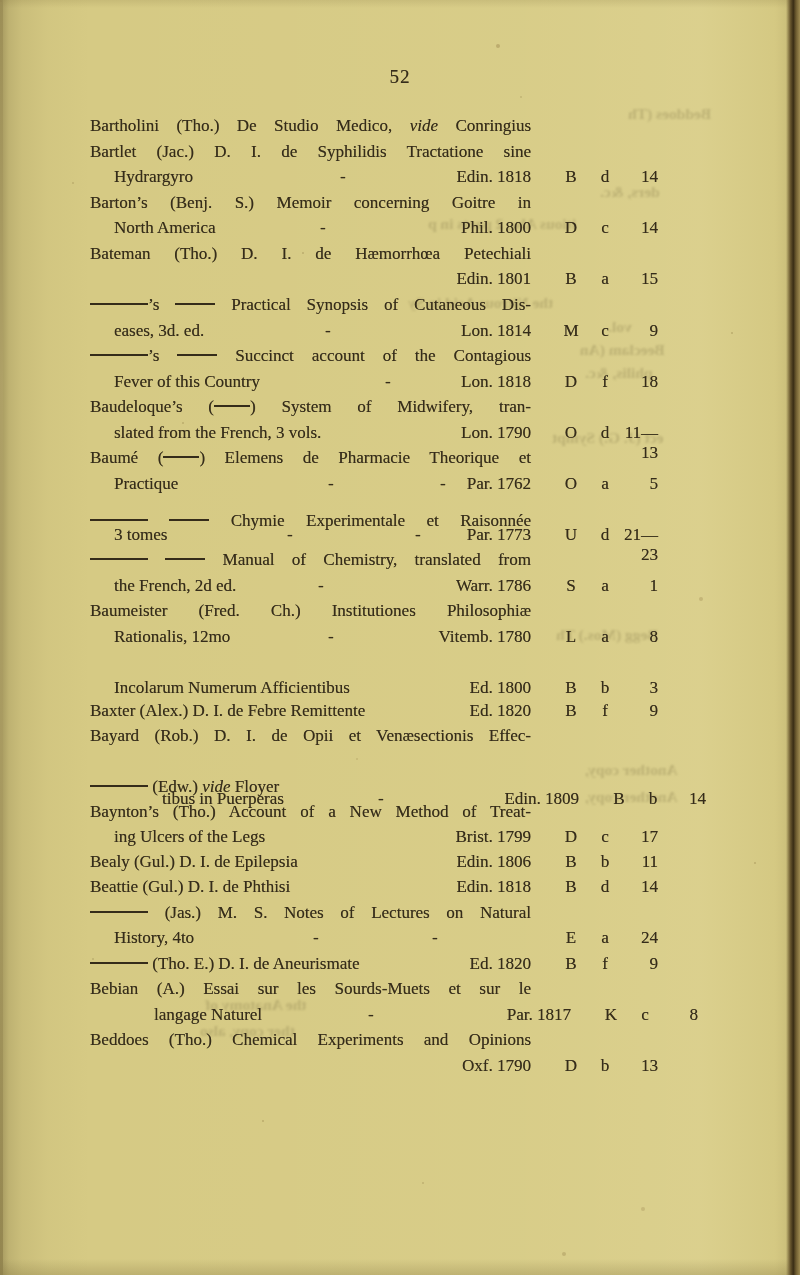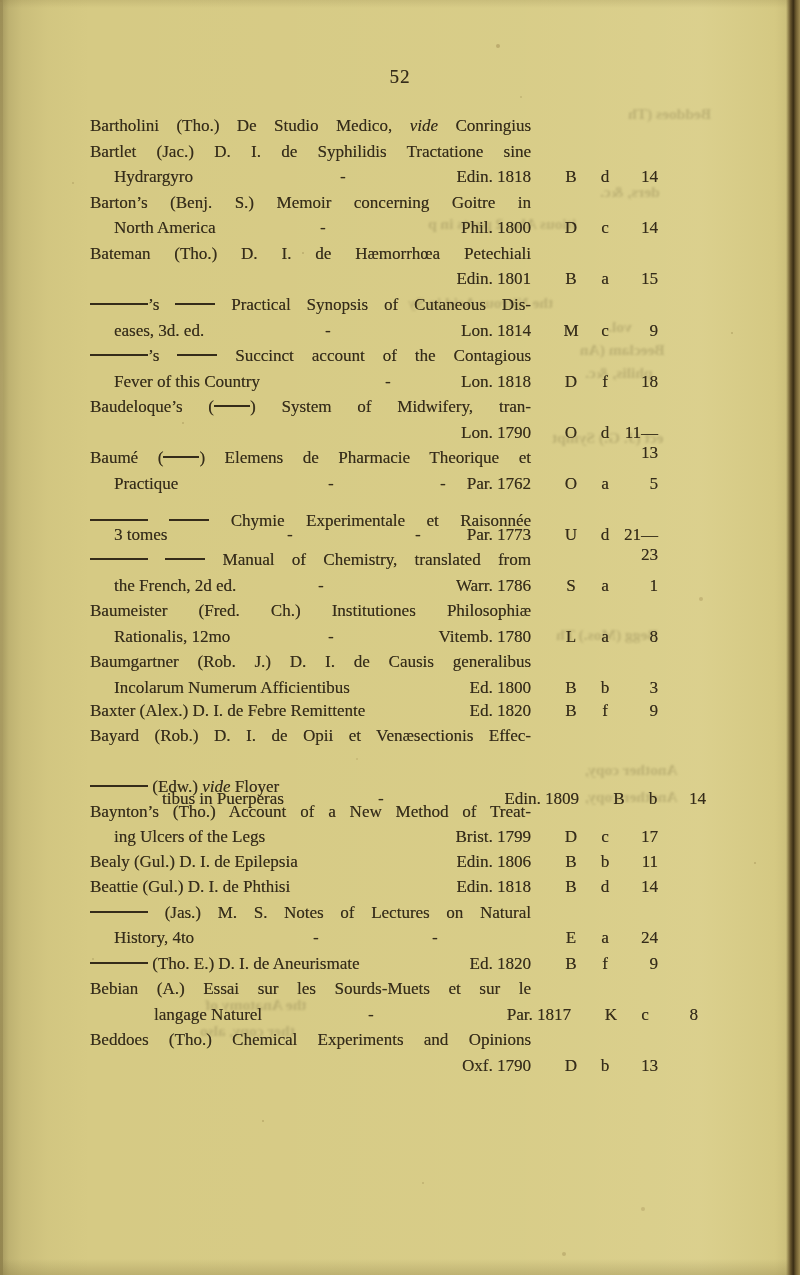--- a/index.html
+++ b/index.html
@@ -150,20 +150,21 @@
       <span class="ds" style="left: 385px;">-</span>
       <span class="pl">Lon. 1818</span>
       <span class="c1">D</span>
       <span class="c2">f</span>
       <span class="c3">18</span>
     </div>
     <div class="row" style="top: 397px;">
       <span class="lt jt" style="left: 90px; width: 441px;">Baudeloque’s (<span class="rule" style="width: 36px;"></span>) System of Midwifery, tran-</span>
     </div>
     <div class="row" style="top: 423px;">
+      <span class="lt" style="left: 114px;">slated from the French, 3 vols.</span>
       <span class="pl">Lon. 1790</span>
       <span class="c1">O</span>
       <span class="c2">d</span>
       <span class="c3">11—13</span>
     </div>
     <div class="row" style="top: 448px;">
       <span class="lt jt" style="left: 90px; width: 441px;">Baumé (<span class="rule" style="width: 36px;"></span>) Elemens de Pharmacie Theorique et</span>
     </div>
     <div class="row" style="top: 474px;">
       <span class="lt" style="left: 114px;">Practique</span>
@@ -201,23 +202,20 @@
       <span class="lt jt" style="left: 90px; width: 441px;">Baumeister (Fred. Ch.) Institutiones Philosophiæ</span>
     </div>
     <div class="row" style="top: 627px;">
       <span class="lt" style="left: 114px;">Rationalis, 12mo</span>
       <span class="ds" style="left: 328px;">-</span>
       <span class="pl">Vitemb. 1780</span>
       <span class="c1">L</span>
       <span class="c2">a</span>
       <span class="c3">8</span>
     </div>
-    <div class="row" style="top: 652px;">
-      <span class="lt jt" style="left: 90px; width: 441px;">Baumgartner (Rob. J.) D. I. de Causis generalibus</span>
-    </div>
     <div class="row" style="top: 678px;">
       <span class="lt" style="left: 114px;">Incolarum Numerum Afficientibus</span>
       <span class="pl">Ed. 1800</span>
       <span class="c1">B</span>
       <span class="c2">b</span>
       <span class="c3">3</span>
     </div>
     <div class="row" style="top: 701px;">
       <span class="lt" style="left: 90px;">Baxter (Alex.) D. I. de Febre Remittente</span>
       <span class="pl">Ed. 1820</span>

